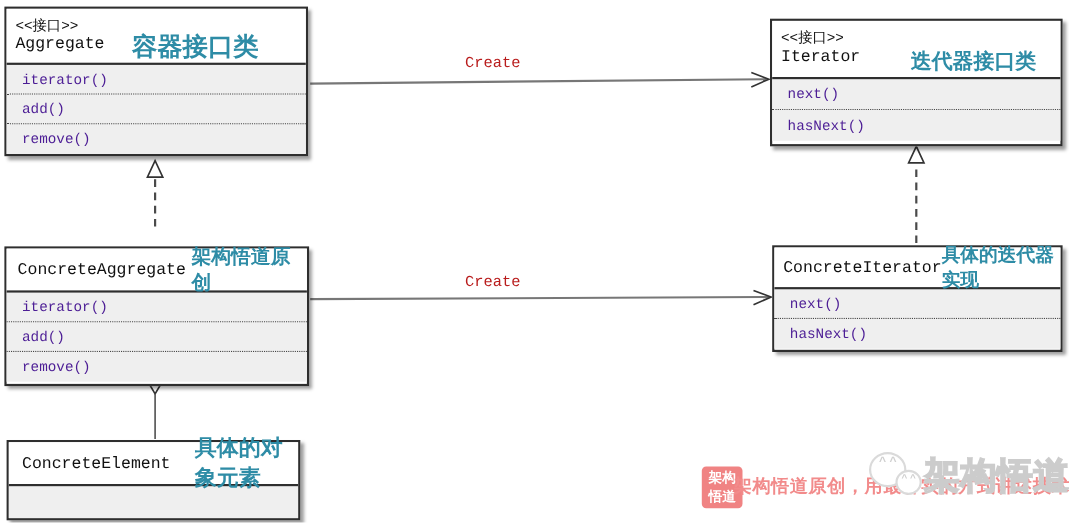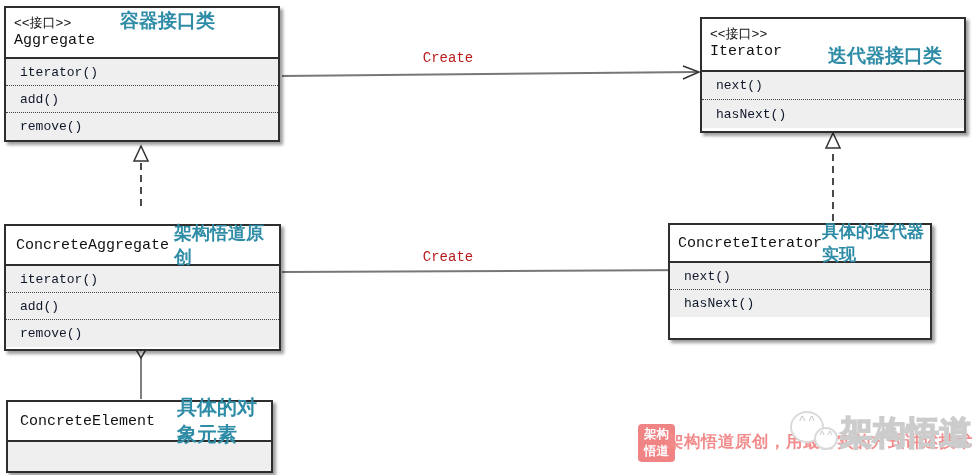--- a/index.html
+++ b/index.html
@@ -7,48 +7,48 @@
          font-family:"Liberation Sans","DejaVu Sans",sans-serif; }
 
   
   .uml-class { position:absolute; box-sizing:border-box;
                border:2px solid #2e2e2e; background:#ffffff;
                box-shadow:3px 3px 3px rgba(0,0,0,0.38); }
   .uml-header { position:relative; box-sizing:border-box; background:#ffffff;
                 border-bottom:2px solid #2e2e2e; }
   .uml-methods { background:#efefef; }
   .uml-method { box-sizing:border-box; display:flex; align-items:center;
-                padding-left:14px; color:#0f172a;
+                padding-left:14px; color:#4c1d95;
                 font-family:"Liberation Mono","DejaVu Sans Mono",monospace;
                 font-size:13px; border-bottom:1px dotted #444; }
   .uml-method:last-child { border-bottom:none; }
   .stereotype { font-family:"Liberation Mono","DejaVu Sans Mono",monospace;
                 font-size:13px; color:#111; }
   .class-name { font-family:"Liberation Mono","DejaVu Sans Mono",monospace;
                 font-size:15px; color:#111; }
   .annotation { font-weight:bold; color:#2e8ca6;
                 font-family:"DejaVu Sans","Liberation Sans",sans-serif; }
 
   
   #box-aggregate  { left:4px;   top:6px;   width:276px; height:136px; }
   #box-aggregate  .uml-header  { height:51px; padding:6px 0 0 8px; }
   #box-aggregate  .uml-method  { height:27px; }
-  #box-aggregate  .annotation  { position:absolute; left:114px; top:0; font-size:19px; }
+  #box-aggregate  .annotation  { position:absolute; left:114px; top:19px; font-size:23px; }
 
   #box-iterator   { left:700px; top:17px;  width:266px; height:116px; }
   #box-iterator   .uml-header  { height:53px; padding:6px 0 0 8px; }
   #box-iterator   .uml-method  { height:28px; }
   #box-iterator   .annotation  { position:absolute; right:22px; top:24px; font-size:19px; }
 
   #box-caggregate { left:4px;   top:224px; width:277px; height:127px; }
   #box-caggregate .uml-header  { height:40px; display:flex; align-items:center; padding-left:10px; gap:5px; }
   #box-caggregate .uml-method  { height:27px; }
   #box-caggregate .annotation  { font-size:18px; }
 
-  #box-citerator  { left:668px; top:223px; width:264px; height:117px; }
+  #box-citerator  { left:702px; top:223px; width:264px; height:97px; }
   #box-citerator  .uml-header  { height:38px; display:flex; align-items:center; padding-left:8px; }
   #box-citerator  .uml-method  { height:27px; }
   #box-citerator  .annotation  { font-size:17px; }
 
   #box-celement   { left:6px;   top:400px; width:267px; height:73px; }
   #box-celement   .uml-header  { height:40px; display:flex; align-items:center; padding-left:12px; gap:22px; }
   #box-celement   .uml-body    { height:29px; background:#efefef; }
   #box-celement   .annotation  { font-size:20px; }
 
   

